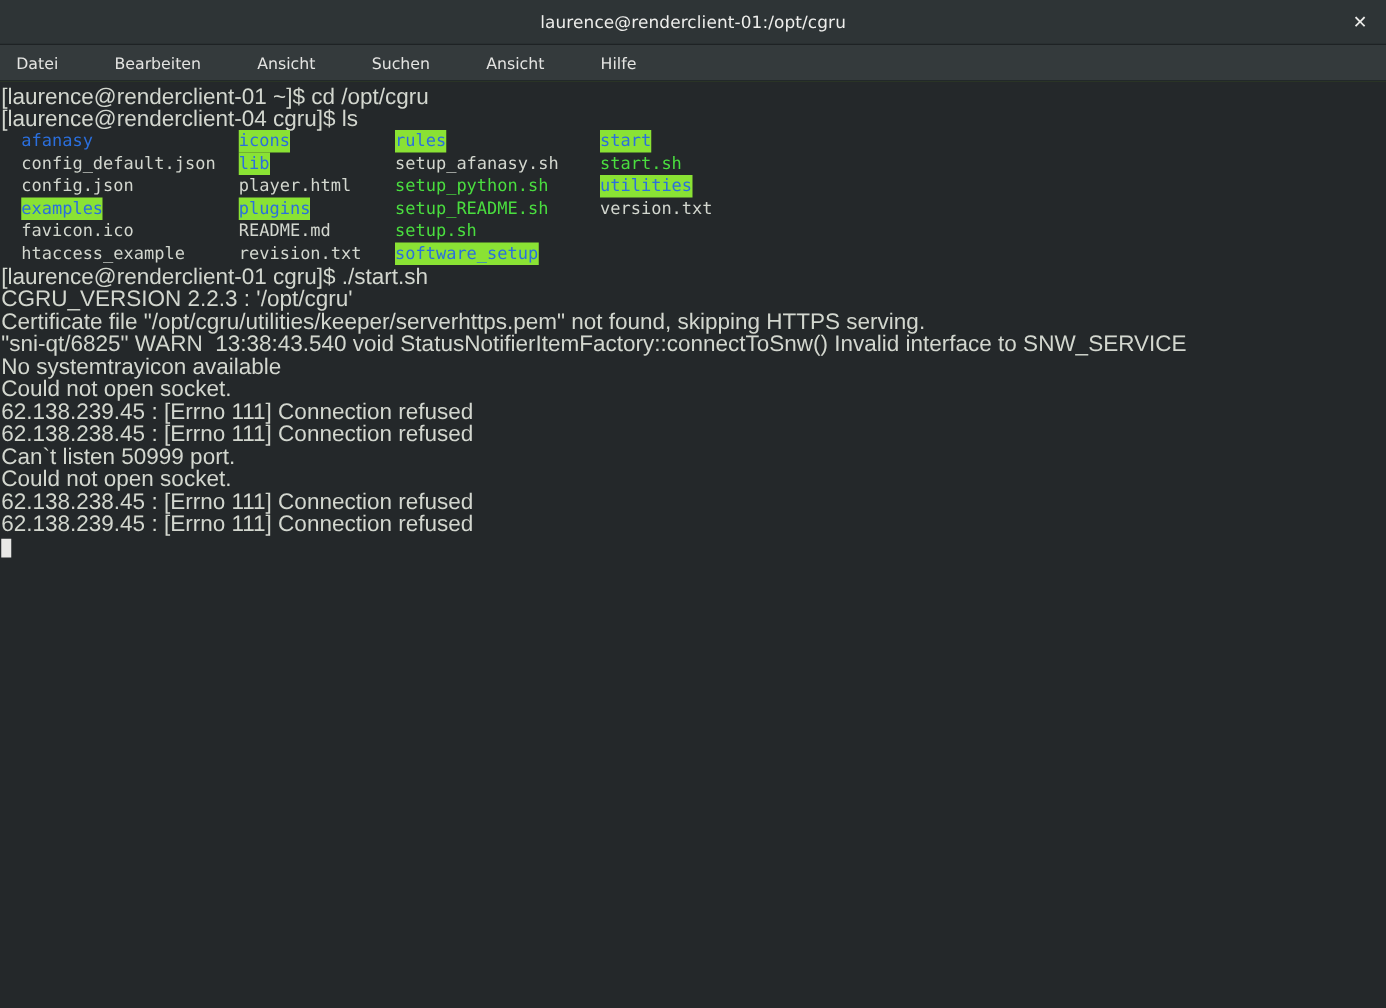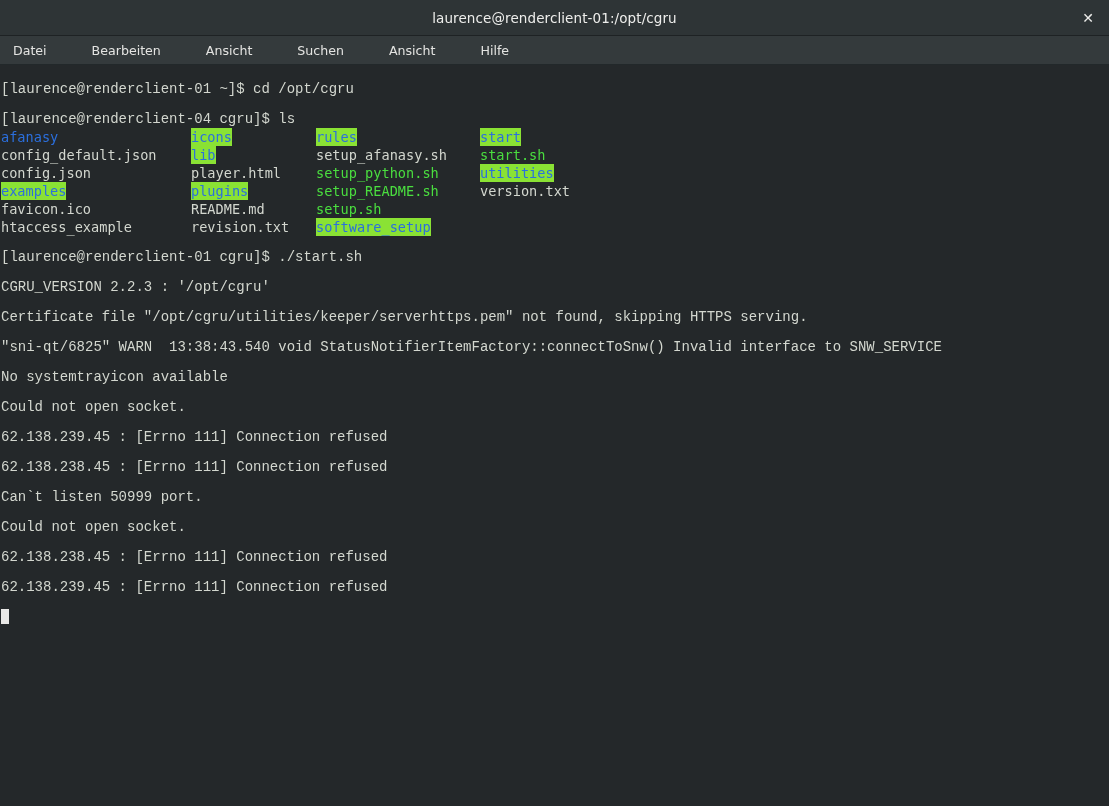--- a/index.html
+++ b/index.html
@@ -83,44 +83,43 @@
 
   
   .terminal {
     flex: 1;
     background: #24282a;
     padding: 3px 0 0 1px;
     box-sizing: border-box;
     overflow: hidden;
   }
   .term-line {
-    font-family: Liberation Mono, monospace;
-    font-size: 14px;
+    font-family: Liberation Sans, sans-serif;
+    font-size: 18px;
     line-height: 18px;
     height: 18px;
     color: #d3d7cf;
     white-space: pre;
     letter-spacing: 0px;
-    margin-top: 12px;
   }
   
   .ls-row {
     font-family: "DejaVu Sans Mono", "Liberation Mono", monospace;
     font-size: 13.6px;
     line-height: 18px;
     height: 18px;
     white-space: pre;
     position: relative;
   }
   .ls-cell {
     position: absolute;
     top: 0;
     white-space: pre;
   }
-  .c0 { left: 0px; }
+  .c0 { left: 16px; }
   .c1 { left: 190px; }
   .c2 { left: 315px; }
   .c3 { left: 479px; }
 
   .f-plain { color: #d3d7cf; }
   .f-exec  { color: #4ade3f; }
   .f-dir   { color: #2b6fdd; background: #8ae234; }
 
   .cursor {
     display: inline-block;

